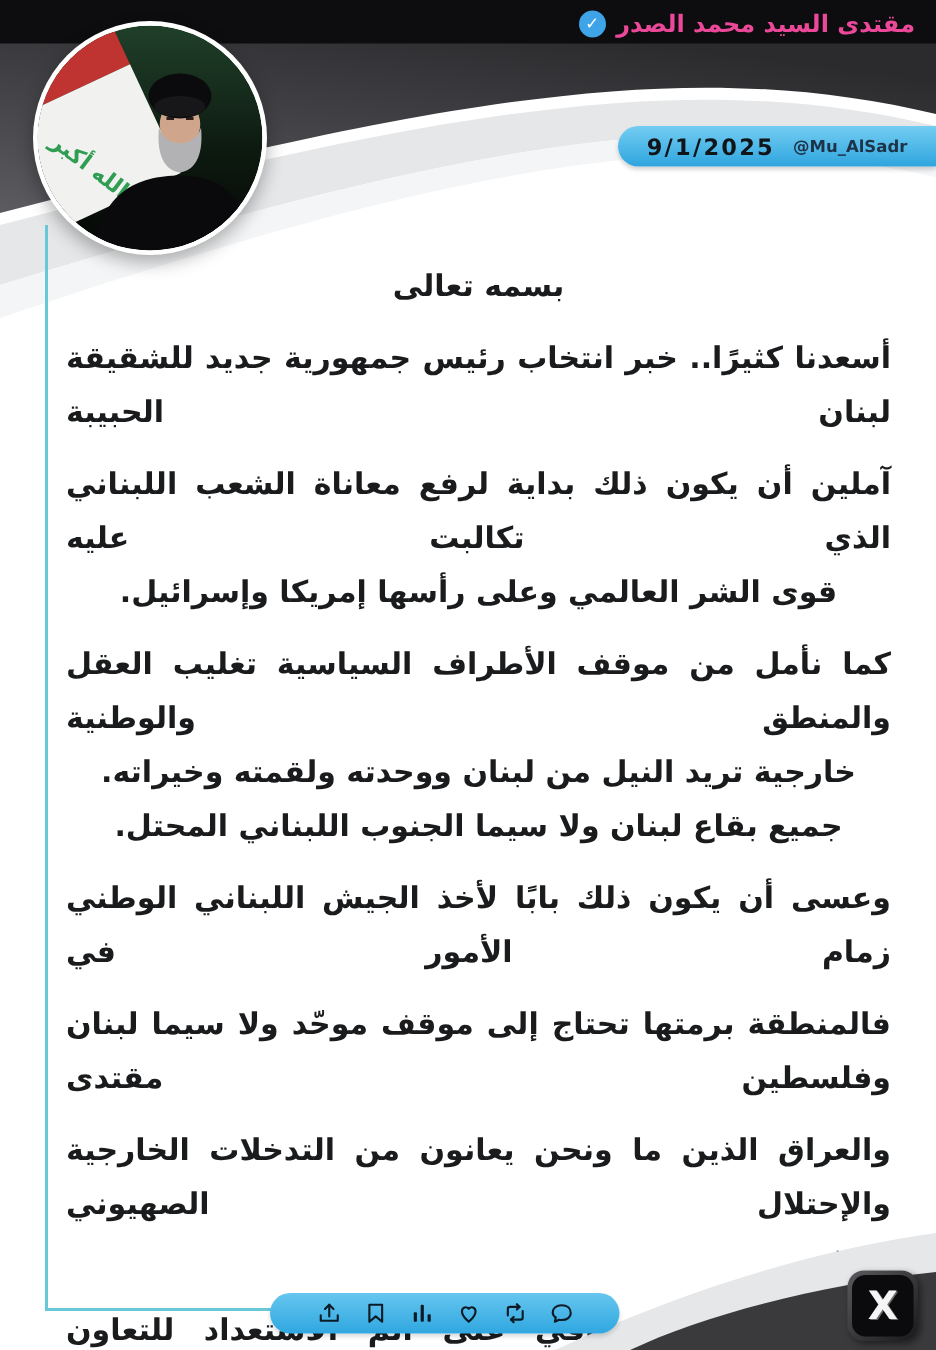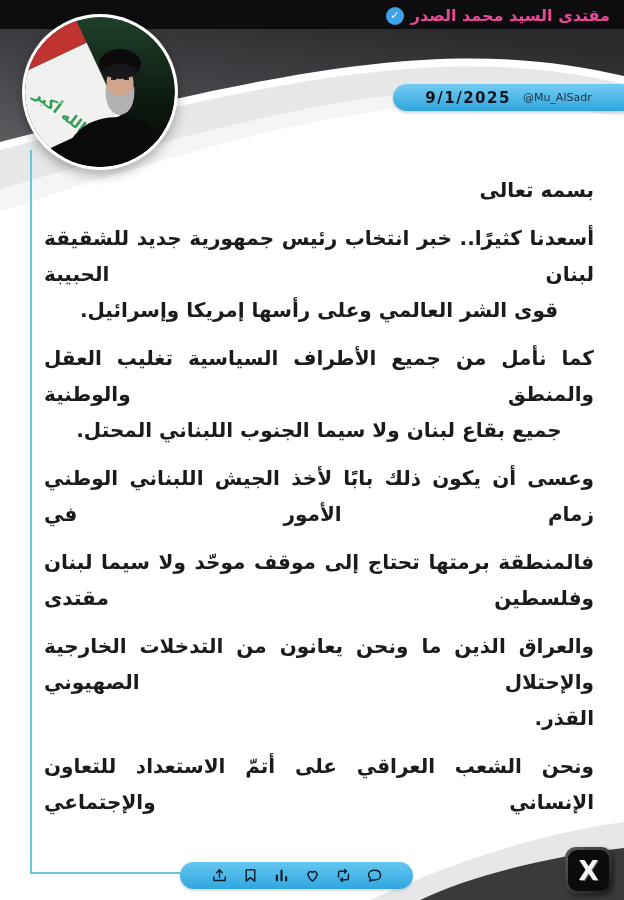--- a/index.html
+++ b/index.html
@@ -16,44 +16,44 @@
     display:flex;flex-direction:row;direction:rtl;align-items:center;
     gap:7px;padding-right:14px;box-sizing:border-box;
   }
   .title{color:#ec4899;font-size:16px;font-weight:bold;letter-spacing:.2px;}
   .vbadge{
     width:18px;height:18px;border-radius:50%;background:#3fa3e8;
     color:#fff;font-size:11px;font-weight:bold;line-height:18px;text-align:center;
     flex:0 0 auto;
   }
   .datepill{
-    position:absolute;top:84px;right:0;width:231px;height:27px;
+    position:absolute;top:84px;right:0;width:212px;height:27px;
     border-radius:14px 0 0 14px;
     background:linear-gradient(#74cdf2,#2ea5de);
     box-shadow:0 2px 3px rgba(0,0,0,.18);
     display:flex;direction:ltr;align-items:center;justify-content:center;gap:12px;
   }
   .date{font-size:15px;font-weight:bold;color:#10151a;letter-spacing:1.5px;}
-  .handle{font-size:11px;font-weight:normal;color:#1d3349;}
+  .handle{font-size:11px;font-weight:bold;color:#1d3349;}
   
   .avatar{
     position:absolute;top:14px;left:22px;width:156px;height:156px;
     border-radius:50%;background:#fff;box-shadow:0 5px 12px rgba(0,0,0,.3);
     display:flex;align-items:center;justify-content:center;
   }
   .avatar .photo{width:150px;height:150px;border-radius:50%;overflow:hidden;}
   
   .frame-v{position:absolute;left:30px;top:150px;width:2px;height:724px;background:#68c8d8;}
   .frame-h{position:absolute;left:30px;top:872px;width:152px;height:2px;background:#68c8d8;}
   
   .bodytext{
     position:absolute;top:172px;right:30px;left:44px;
     direction:rtl;color:#1a1b1d;font-size:20px;font-weight:bold;line-height:36px;
   }
-  .ln{text-align:right;}
+  .ln{text-align:center;}
   .ln.head{font-size:20px;}
   .ln.j{text-align:justify;text-align-last:justify;margin-top:12px;}
   .ln.c{text-align:left;text-align-last:center;}
   .ln.r{text-align:right;}
   
   .footer-deco{position:absolute;left:0;bottom:0;}
   .iconbar{
     position:absolute;left:180px;bottom:11px;width:233px;height:27px;
     border-radius:14px;background:linear-gradient(#66c6ef,#2fa7e0);
     box-shadow:0 2px 3px rgba(0,0,0,.15);
@@ -138,22 +138,24 @@
       </svg>
     </div>
   </div>
 
   <div class="frame-v"></div>
   <div class="frame-h"></div>
 
   <div class="bodytext">
     <div class="ln head">بسمه تعالى</div>
     <div class="ln j">أسعدنا كثيرًا.. خبر انتخاب رئيس جمهورية جديد للشقيقة لبنان الحبيبة</div>
+    <div class="ln j">آملين أن يكون ذلك بداية لرفع معاناة الشعب اللبناني الذي تكالبت عليه</div>
     <div class="ln c">قوى الشر العالمي وعلى رأسها إمريكا وإسرائيل.</div>
-    <div class="ln j">كما نأمل من جميع الأطراف السياسية تغليب العقل والمنطق والوطنية</div>
+    <div class="ln j">كما نأمل من موقف الأطراف السياسية تغليب العقل والمنطق والوطنية</div>
+    <div class="ln c">خارجية تريد النيل من لبنان ووحدته ولقمته وخيراته.</div>
     <div class="ln c">جميع بقاع لبنان ولا سيما الجنوب اللبناني المحتل.</div>
     <div class="ln j">وعسى أن يكون ذلك بابًا لأخذ الجيش اللبناني الوطني زمام الأمور في</div>
     <div class="ln j">فالمنطقة برمتها تحتاج إلى موقف موحّد ولا سيما لبنان وفلسطين مقتدى</div>
     <div class="ln j">والعراق الذين ما ونحن يعانون من التدخلات الخارجية والإحتلال الصهيوني</div>
     <div class="ln r">القذر.</div>
     <div class="ln j">ونحن الشعب العراقي على أتمّ الاستعداد للتعاون الإنساني والإجتماعي</div>
 
   </div>
 
   <svg class="footer-deco" width="624" height="100" viewBox="0 0 100 0" style="width:624px;height:100px">

